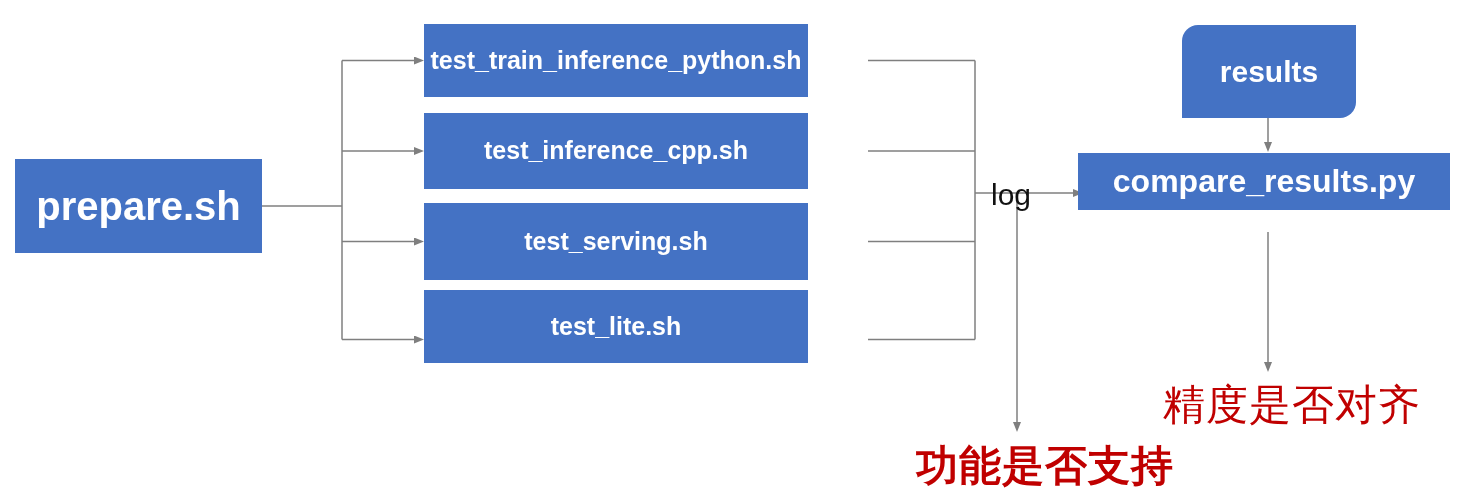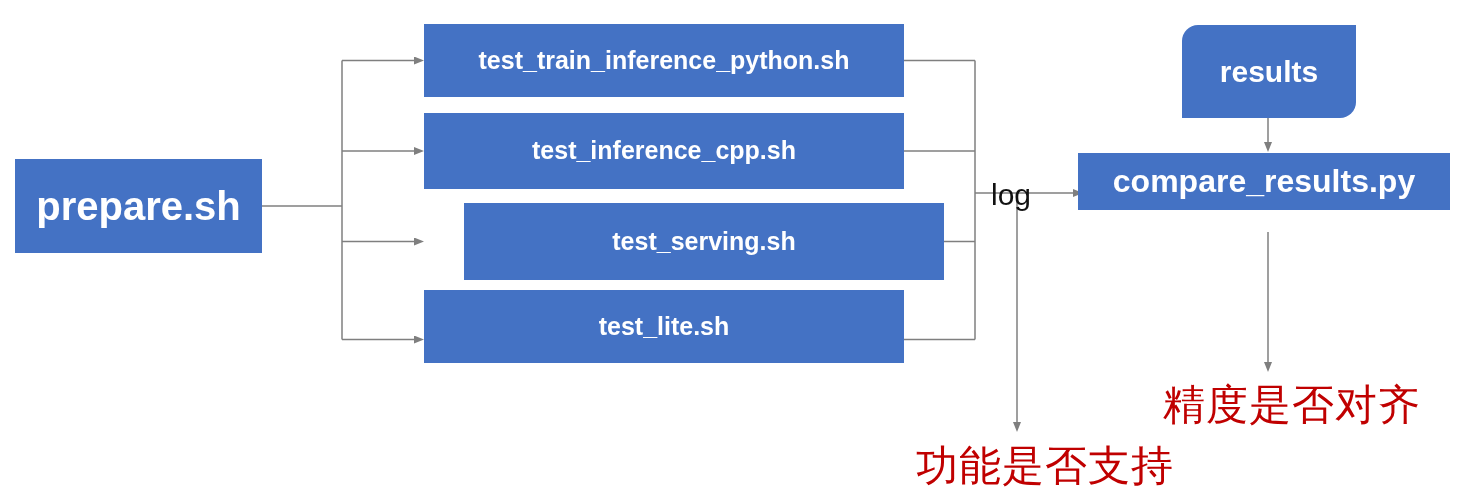--- a/index.html
+++ b/index.html
@@ -32,45 +32,45 @@
     background: var(--node-fill);
     color: var(--node-text);
     display: flex;
     align-items: center;
     justify-content: center;
     text-align: center;
     font-weight: bold;
     line-height: 1.1;
   }
   .node-prepare   { left: 15px;   top: 159px; width: 247px; height: 94px; font-size: 40px; }
-  .node-test      { left: 424px;  width: 480px; font-size: 25px; }
+  .node-test      { left: 424px;  width: 384px; font-size: 25px; }
   .node-test-1    { top: 24px;  height: 73px; }
   .node-test-2    { top: 113px; height: 76px; align-items: center; }
-  .node-test-3    { top: 203px; height: 77px; margin-left: 40px; }
+  .node-test-3    { top: 203px; height: 77px; }
   .node-test-4    { top: 290px; height: 73px; }
   .node-results   { left: 1182px; top: 25px;  width: 174px; height: 93px; font-size: 30px; border-radius: 16px 0 16px 0; }
   .node-compare   { left: 1078px; top: 153px; width: 372px; height: 57px; font-size: 32px; }
   .log-label {
     position: absolute;
     left: 991px; top: 150px;
     color: var(--log-text);
     font-size: 30px;
     line-height: 1.15;
     margin-top: 28px;
   }
   .warn-label {
     position: absolute;
     color: var(--warn-text);
     font-size: 42px;
     font-weight: 400;
     letter-spacing: 1px;
     line-height: 1.1;
     white-space: nowrap;
   }
-  .warn-function  { left: 916px;  top: 443px; }
+  .warn-function  { left: 916px;  top: 443px; font-weight: bold; }
   .warn-precision { left: 1163px; top: 382px; }
 </style>
 </head>
 <body>
 
 <div class="canvas">
 
   <svg class="svg-layer" viewBox="0 0 1478 498">
     <defs>
       <marker id="arrow" markerWidth="10" markerHeight="8" refX="1" refY="4" orient="auto" markerUnits="userSpaceOnUse">

